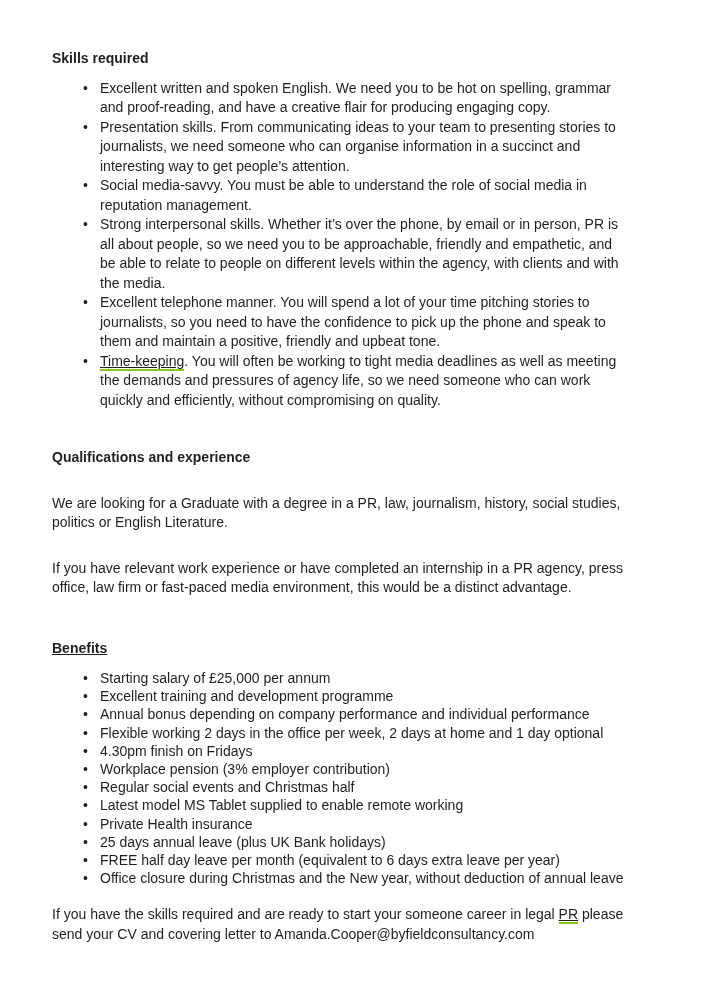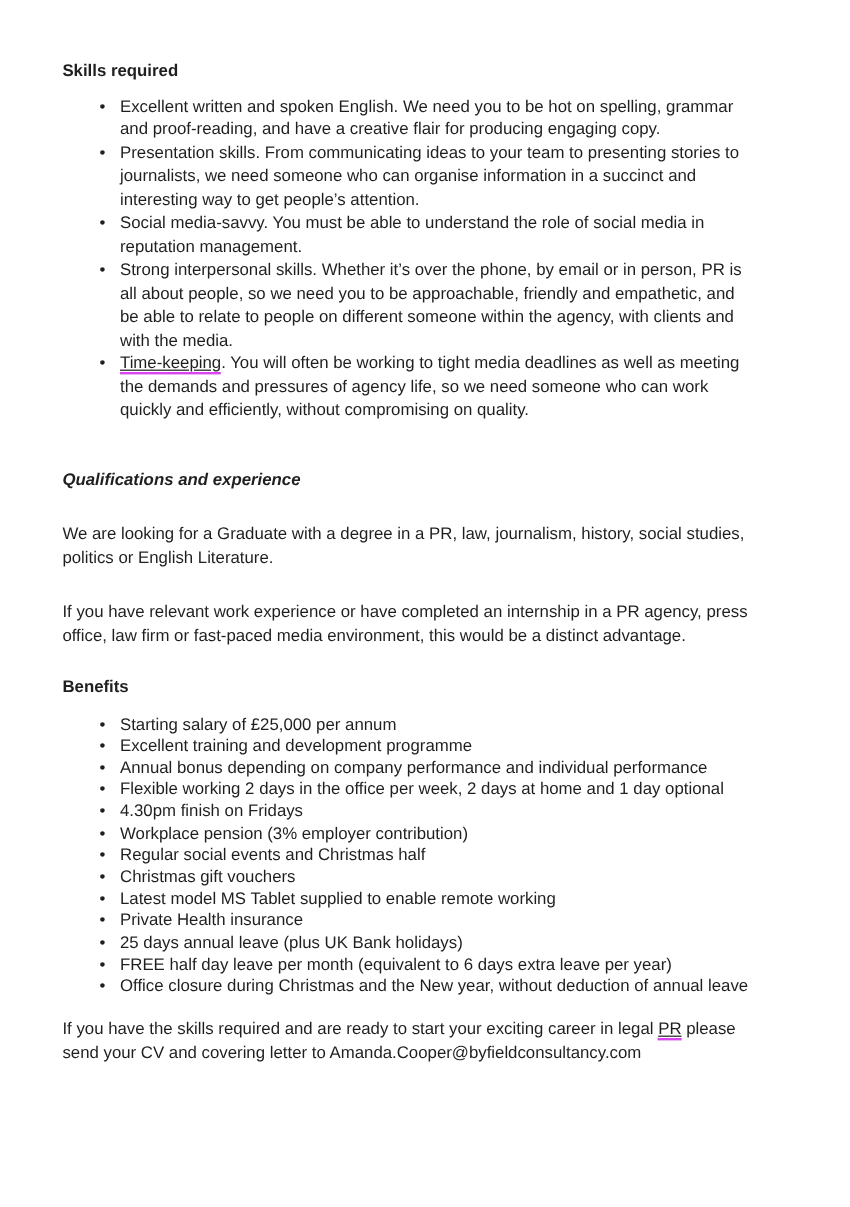--- a/index.html
+++ b/index.html
@@ -33,66 +33,66 @@
     position: relative;
     padding-left: 19px;
     margin: 0;
   }
   ul.bullets li::before {
     content: "\2022";
     position: absolute;
     left: 2px;
     top: 0;
   }
-  .section-gap { margin-top: 38px; font-style: italic; }
+  .section-gap { margin-top: 38px; }
   p.para { margin: 26px 0 0 0; }
-  .heading.benefits-h { margin-top: 24px; }
+  .heading.benefits-h { margin-top: 41px; text-decoration: underline; }
   ul.bullets.benefits-list { margin-top: 11px; }
   ul.bullets.benefits-list li { line-height: 18.2px; }
   p.closing { margin: 18px 0 0 0; }
   .grammar {
     text-decoration: underline;
-    border-bottom: 2px solid #d946ef;
+    border-bottom: 2px solid #84cc16;
     padding-bottom: 0px;
   }
 </style>
 </head>
 <body>
 
 <div class="page">
 
   <h3 class="heading">Skills required</h3>
 
   <ul class="bullets">
       <li><span>Excellent written and spoken English. We need you to be hot on spelling, grammar and proof-reading, and have a creative flair for producing engaging copy.</span></li>
       <li><span>Presentation skills. From communicating ideas to your team to presenting stories to journalists, we need someone who can organise information in a succinct and interesting way to get people’s attention.</span></li>
       <li><span>Social media-savvy. You must be able to understand the role of social media in reputation management.</span></li>
-      <li><span>Strong interpersonal skills. Whether it’s over the phone, by email or in person, PR is all about people, so we need you to be approachable, friendly and empathetic, and be able to relate to people on different someone within the agency, with clients and with the media.</span></li>
+      <li><span>Strong interpersonal skills. Whether it’s over the phone, by email or in person, PR is all about people, so we need you to be approachable, friendly and empathetic, and be able to relate to people on different levels within the agency, with clients and with the media.</span></li>
+      <li><span>Excellent telephone manner. You will spend a lot of your time pitching stories to journalists, so you need to have the confidence to pick up the phone and speak to them and maintain a positive, friendly and upbeat tone.</span></li>
       <li><span class="grammar">Time-keeping</span><span>. You will often be working to tight media deadlines as well as meeting the demands and pressures of agency life, so we need someone who can work quickly and efficiently, without compromising on quality.</span></li>
     </ul>
 
   <h3 class="heading section-gap">Qualifications and experience</h3>
 
   <p class="para">We are looking for a Graduate with a degree in a PR, law, journalism, history, social studies, politics or English Literature.</p>
 
   <p class="para">If you have relevant work experience or have completed an internship in a PR agency, press office, law firm or fast-paced media environment, this would be a distinct advantage.</p>
 
   <h3 class="heading benefits-h">Benefits</h3>
 
   <ul class="bullets benefits-list">
       <li><span>Starting salary of £25,000 per annum</span></li>
       <li><span>Excellent training and development programme</span></li>
       <li><span>Annual bonus depending on company performance and individual performance</span></li>
       <li><span>Flexible working 2 days in the office per week, 2 days at home and 1 day optional</span></li>
       <li><span>4.30pm finish on Fridays</span></li>
       <li><span>Workplace pension (3% employer contribution)</span></li>
       <li><span>Regular social events and Christmas half</span></li>
-      <li><span>Christmas gift vouchers</span></li>
       <li><span>Latest model MS Tablet supplied to enable remote working</span></li>
       <li><span>Private Health insurance</span></li>
       <li><span>25 days annual leave (plus UK Bank holidays)</span></li>
       <li><span>FREE half day leave per month (equivalent to 6 days extra leave per year)</span></li>
       <li><span>Office closure during Christmas and the New year, without deduction of annual leave</span></li>
     </ul>
 
-  <p class="closing"><span>If you have the skills required and are ready to start your exciting career in legal </span><span class="grammar">PR</span><span> please send your CV and covering letter to </span><span>Amanda.Cooper@byfieldconsultancy.com</span></p>
+  <p class="closing"><span>If you have the skills required and are ready to start your someone career in legal </span><span class="grammar">PR</span><span> please send your CV and covering letter to </span><span>Amanda.Cooper@byfieldconsultancy.com</span></p>
 
 </div>
 
 </body></html>

